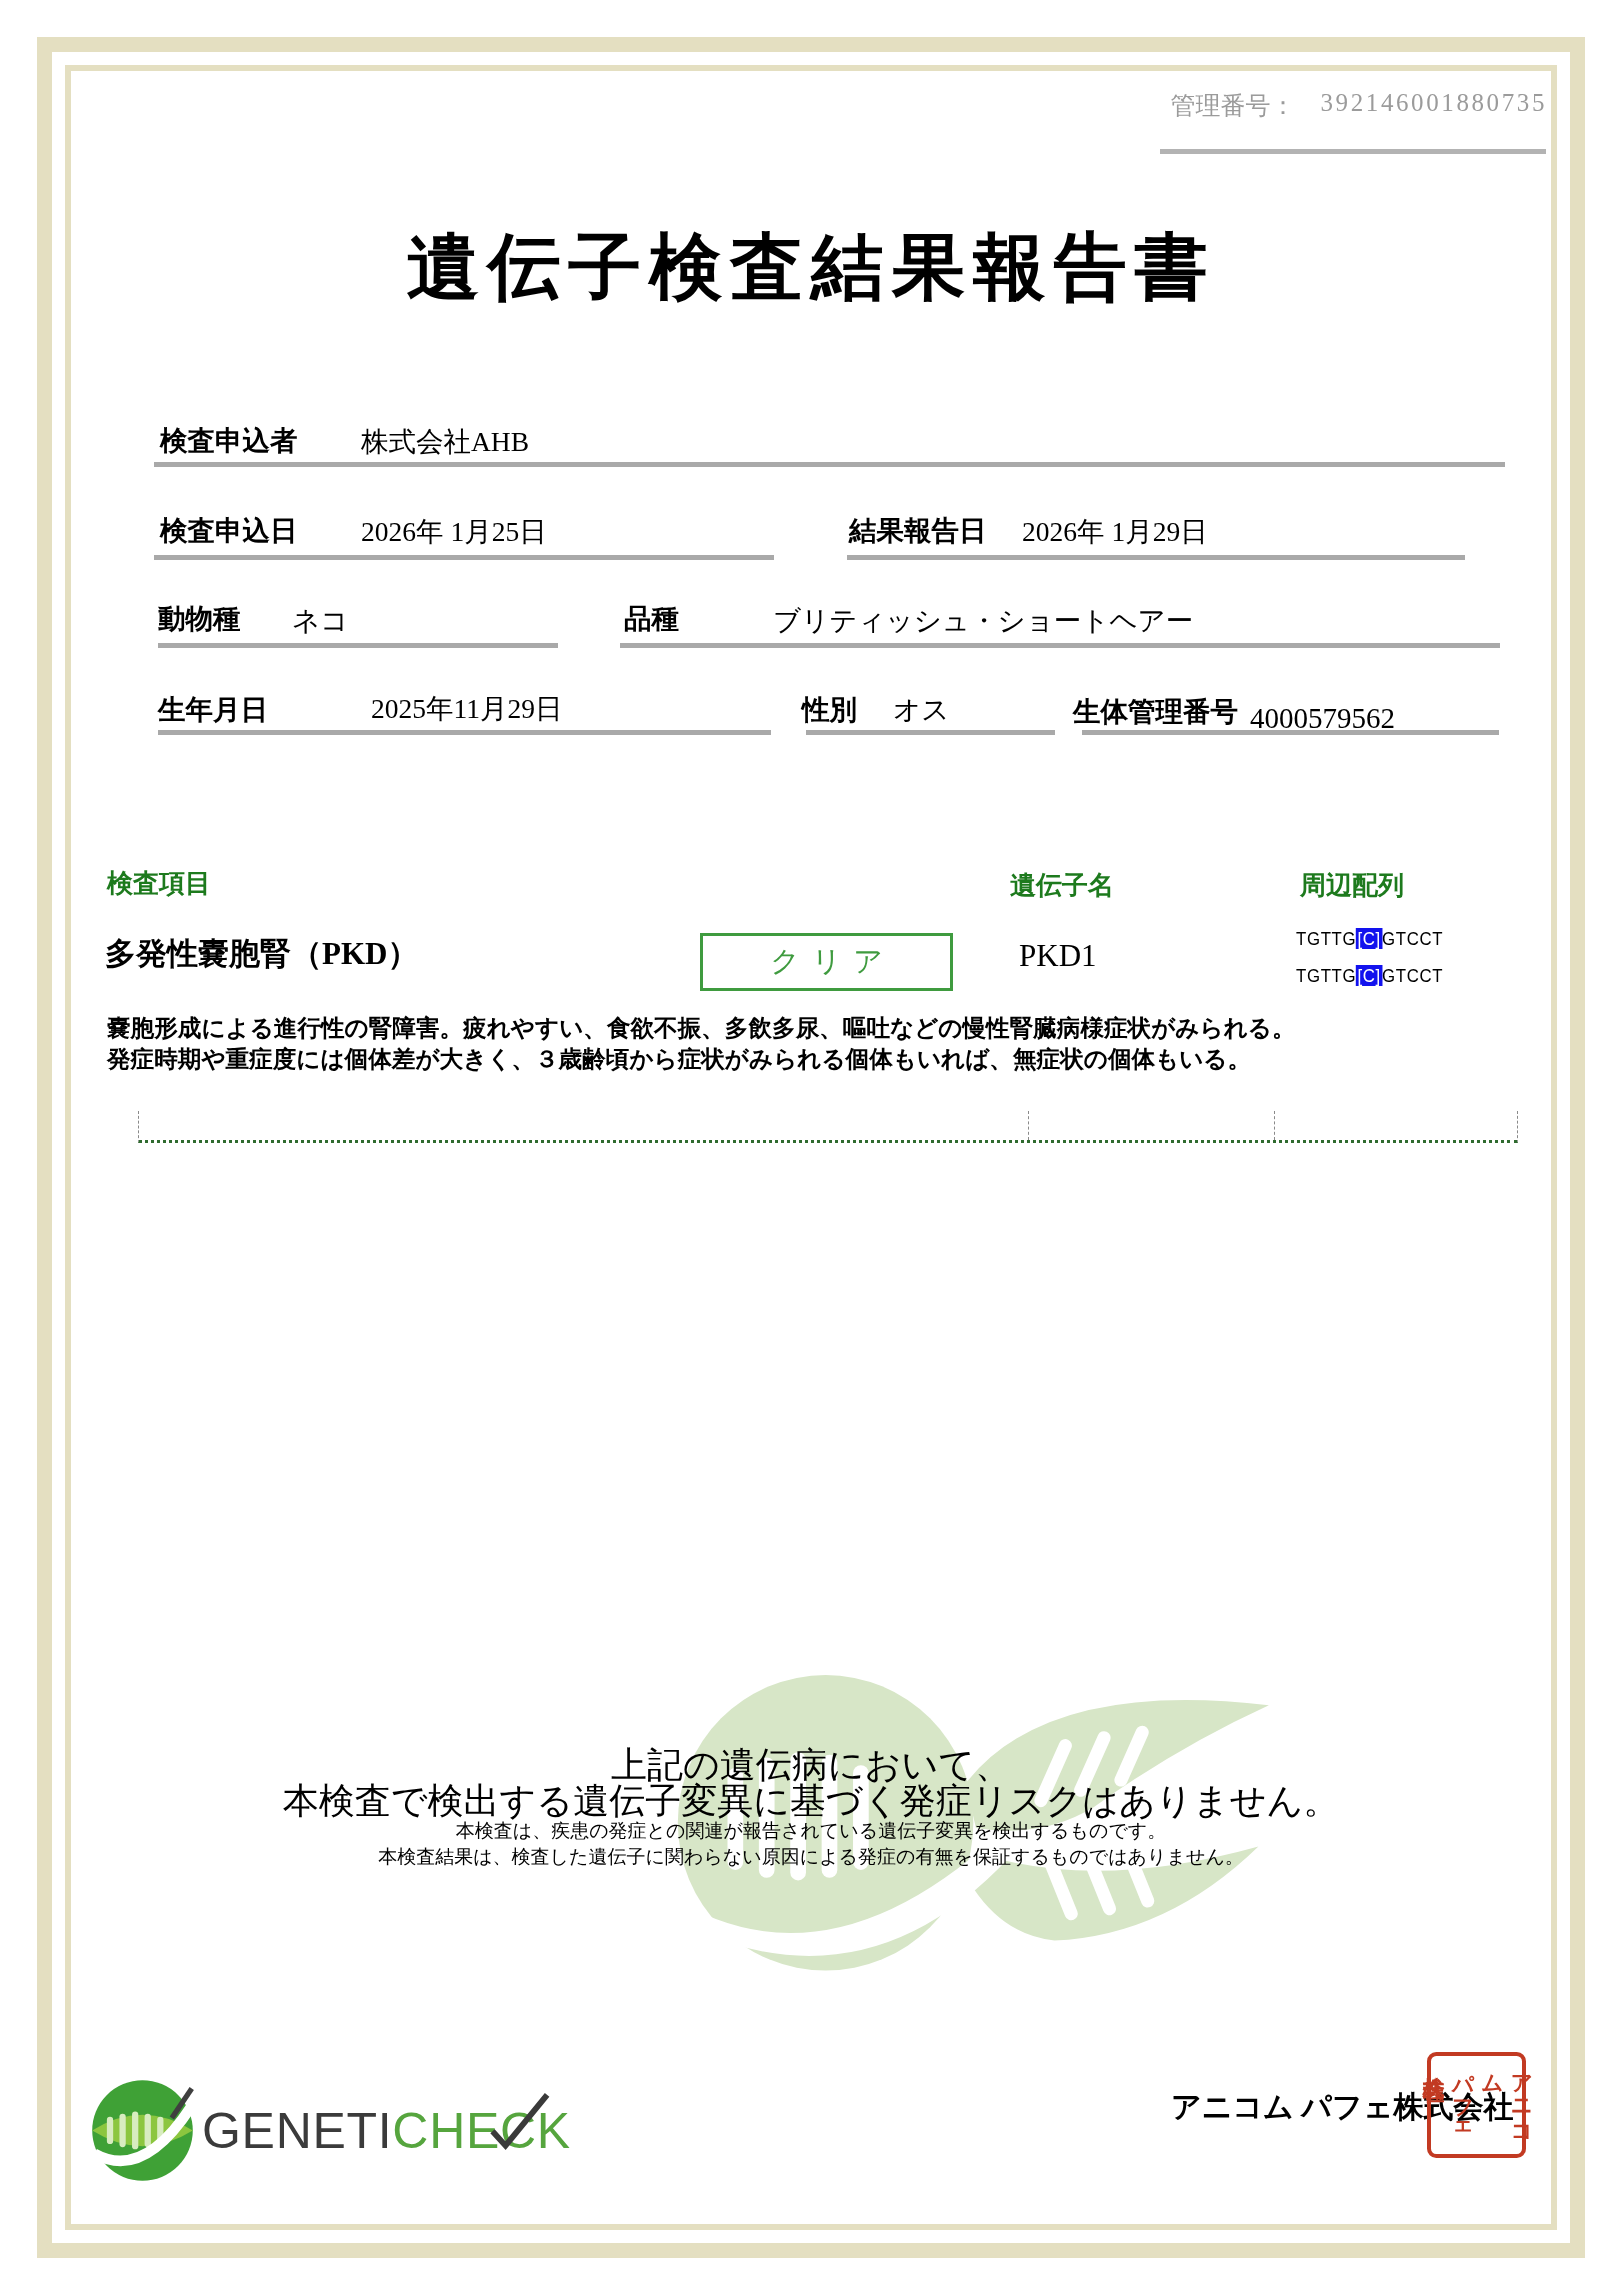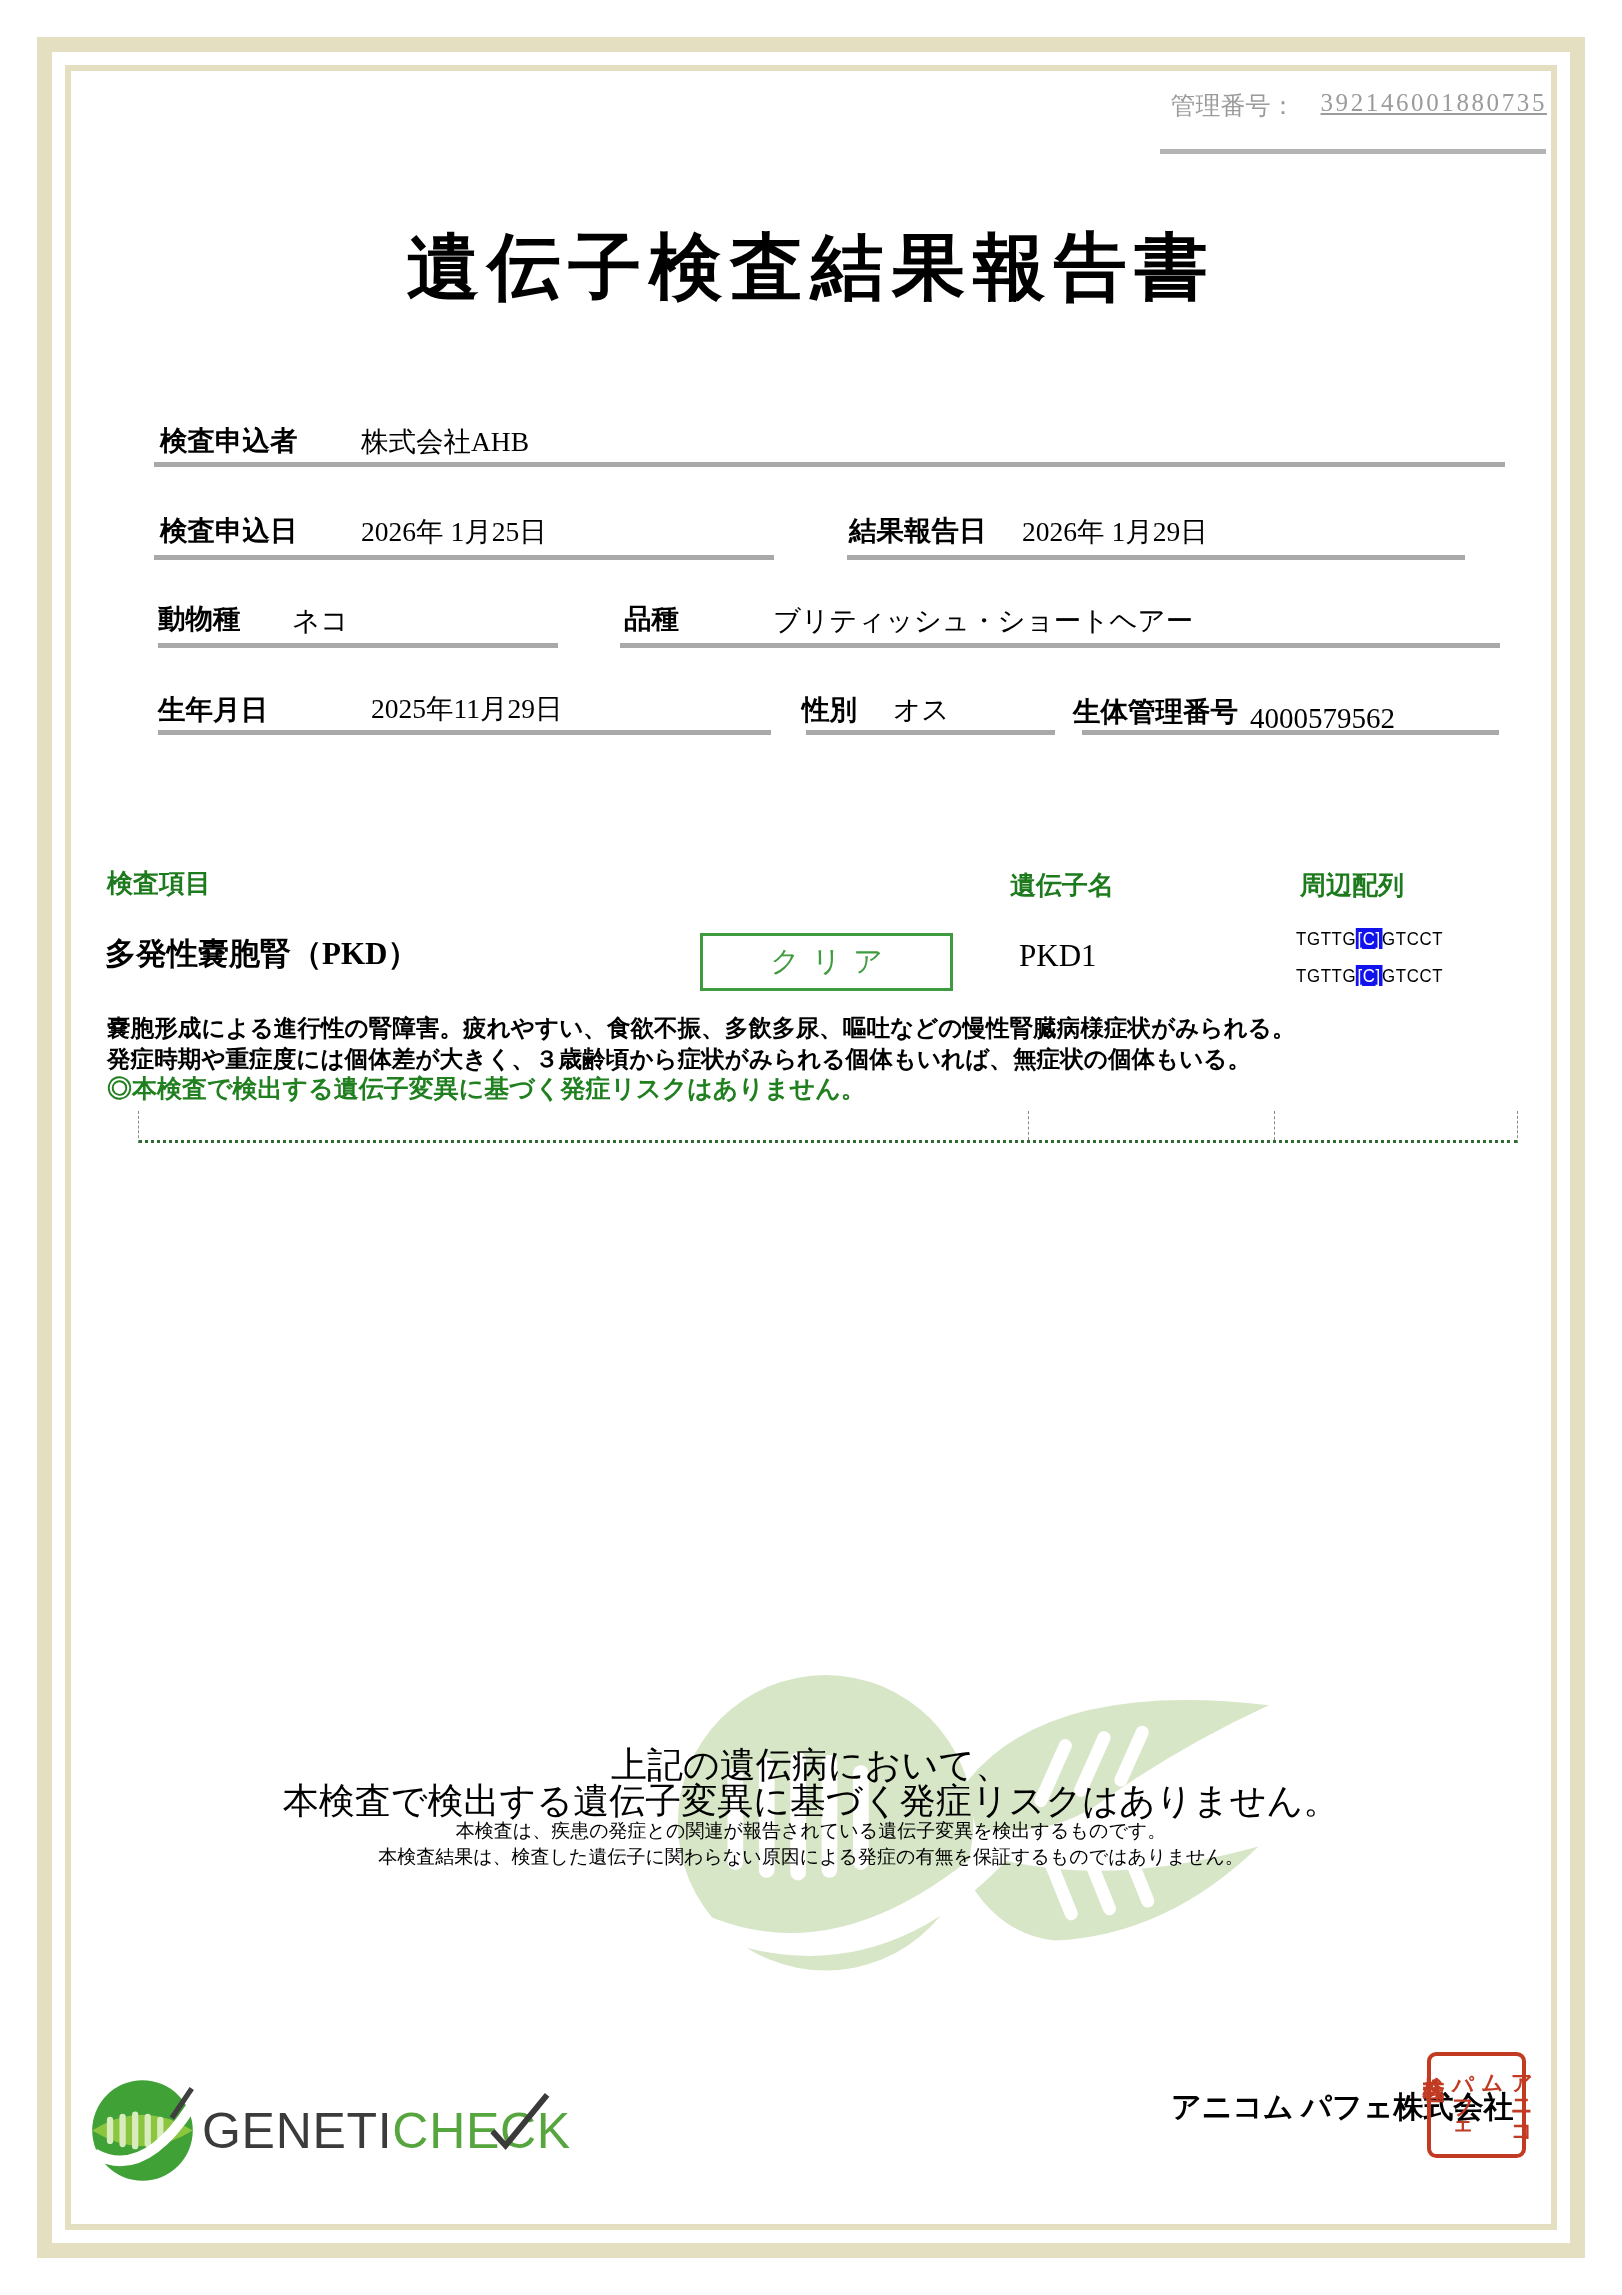--- a/index.html
+++ b/index.html
@@ -5,21 +5,21 @@
   html,body{margin:0;padding:0;background:#fff;}
   .page{position:relative;width:1622px;height:2295px;background:#ffffff;overflow:hidden;
         font-family:"Liberation Serif",serif;color:#000;}
   .abs{position:absolute;}
   
   .frame-outer{left:37px;top:37px;right:37px;bottom:37px;border:15px solid #e4dfc1;}
   .frame-inner{left:65px;top:65px;right:65px;bottom:65px;border:6.5px solid #e4dfc1;}
   
   .mgmt{left:1073px;top:89px;width:474px;display:flex;justify-content:flex-end;gap:25px;
         font-size:25px;color:#9b9b9b;white-space:nowrap;}
-  .mgmt .num{letter-spacing:2.6px;text-decoration:underline;}
+  .mgmt .num{letter-spacing:2.6px;}
   .mgmt-line{left:1160px;top:149px;width:386px;height:4.6px;background:#b3b3b3;}
   .title{left:0;top:219px;width:100%;text-align:center;font-size:73px;font-weight:bold;
          letter-spacing:7.9px;white-space:nowrap;}
   
   .flabel{font-size:27.5px;font-weight:bold;white-space:nowrap;}
   .fvalue{font-size:27.5px;white-space:nowrap;}
   .gline{height:4.6px;background:#a9a9a9;}
   
   .ghead{font-size:26px;font-weight:bold;color:#1d7a1d;white-space:nowrap;}
   .item-name{font-size:31px;font-weight:bold;white-space:nowrap;}
@@ -134,21 +134,20 @@
 
   <div class="abs seq" style="left:1296px;top:928px;">
     <span>TGTTG</span><span class="var">[C]</span><span>GTCCT</span>
   </div>
   <div class="abs seq" style="left:1296px;top:965px;">
     <span>TGTTG</span><span class="var">[C]</span><span>GTCCT</span>
   </div>
 
   <div class="abs desc" style="left:107px;top:1012px;">嚢胞形成による進行性の腎障害。疲れやすい、食欲不振、多飲多尿、嘔吐などの慢性腎臓病様症状がみられる。</div>
   <div class="abs desc" style="left:107px;top:1043px;">発症時期や重症度には個体差が大きく、３歳齢頃から症状がみられる個体もいれば、無症状の個体もいる。</div>
-  <div class="abs desc-green" style="left:107px;top:1072px;">◎本検査で検出する遺伝子変異に基づく発症リスクはありません。</div>
 
   <div class="abs empty-row">
     <div class="sep" style="left:889px;"></div>
     <div class="sep" style="left:1135px;"></div>
   </div>
 
   <div class="abs stmt" style="top:1705px;">上記の遺伝病において、</div>
   <div class="abs stmt" style="top:1741px;">本検査で検出する遺伝子変異に基づく発症リスクはありません。</div>
   <div class="abs note" style="top:1844px;">本検査結果は、検査した遺伝子に関わらない原因による発症の有無を保証するものではありません。</div>
   <div class="abs note" style="top:1818px;">本検査は、疾患の発症との関連が報告されている遺伝子変異を検出するものです。</div>

